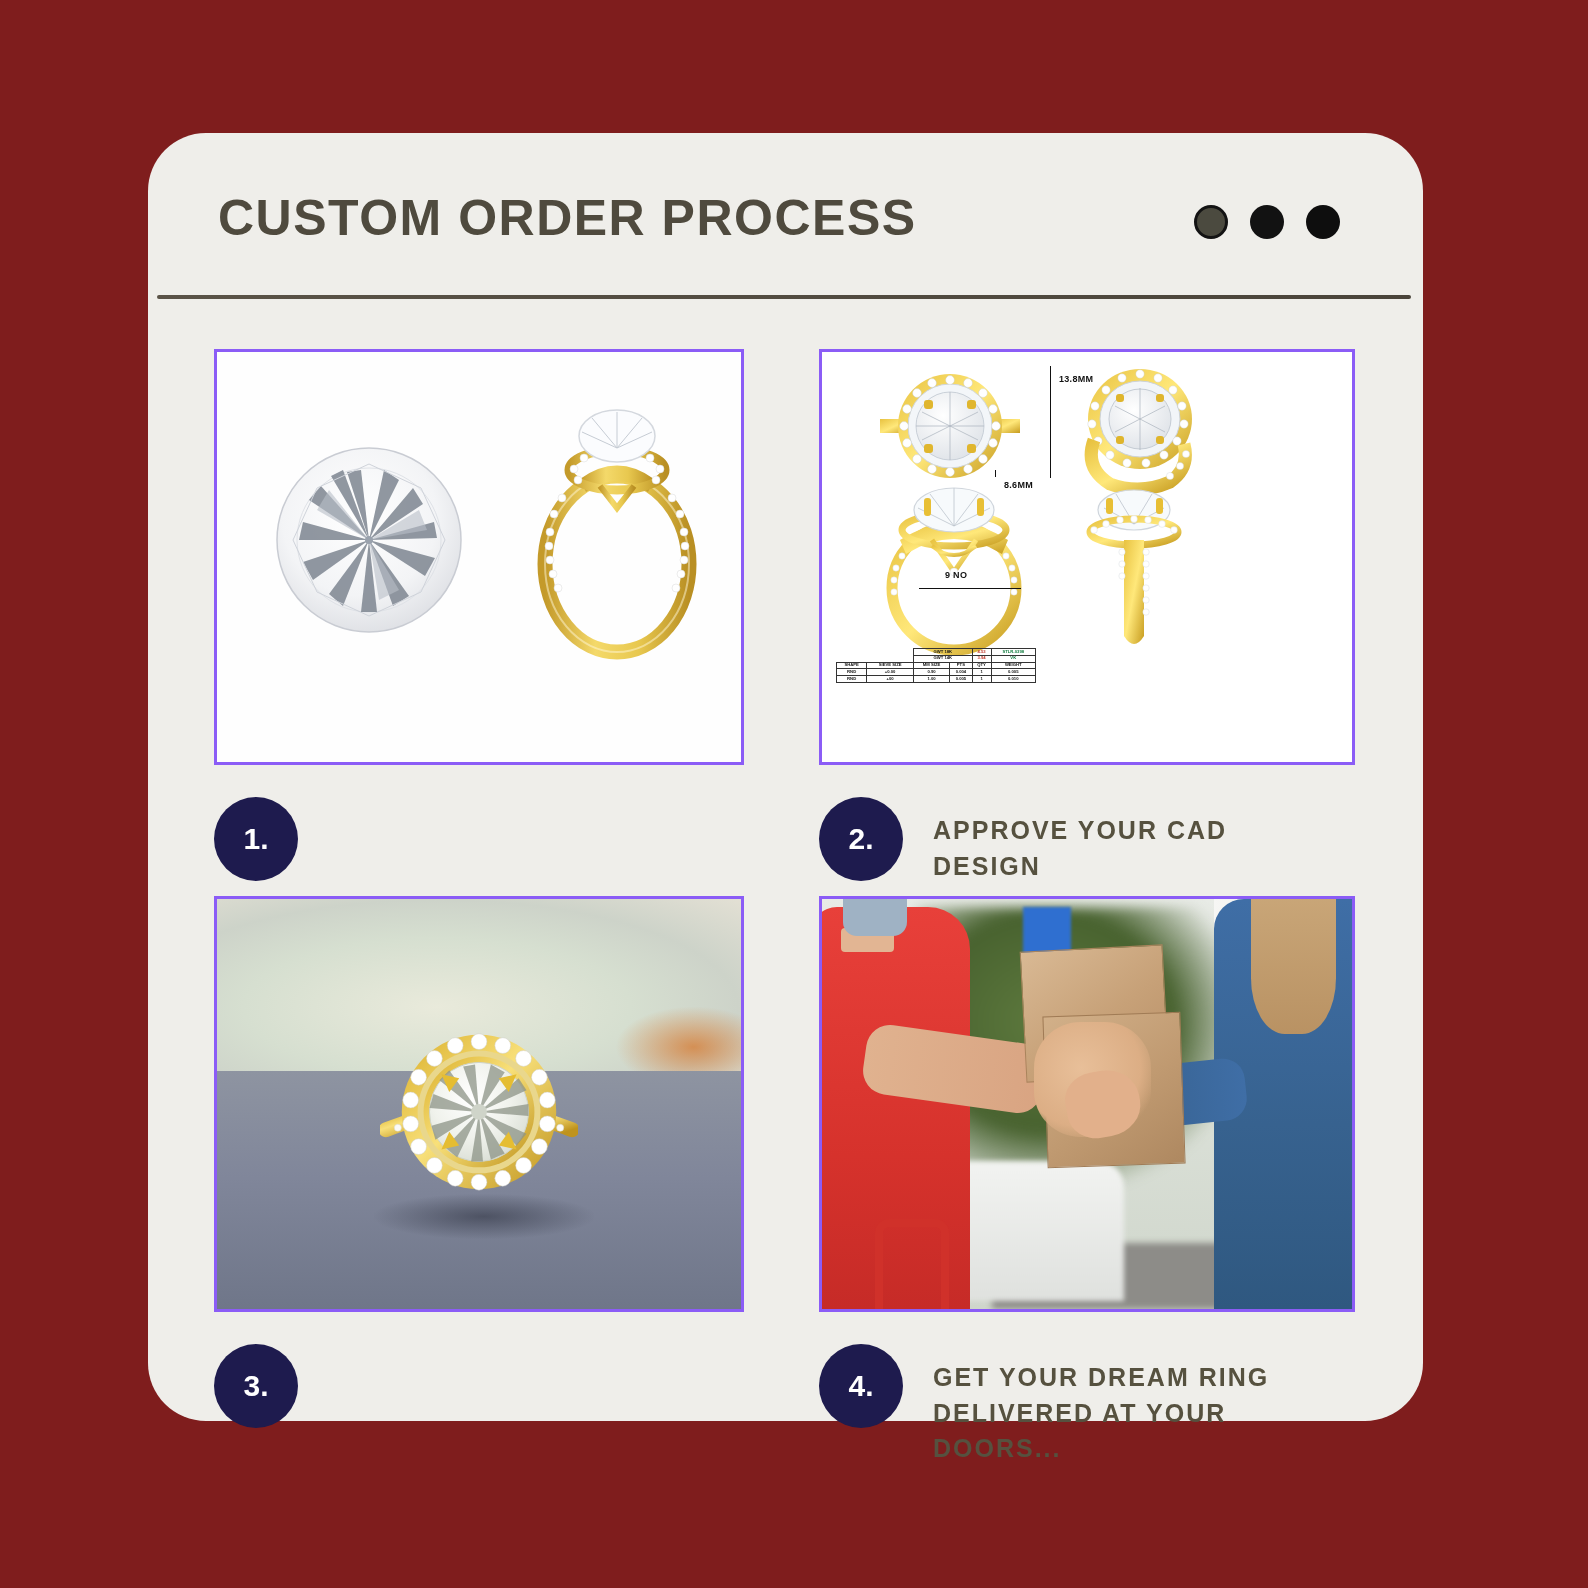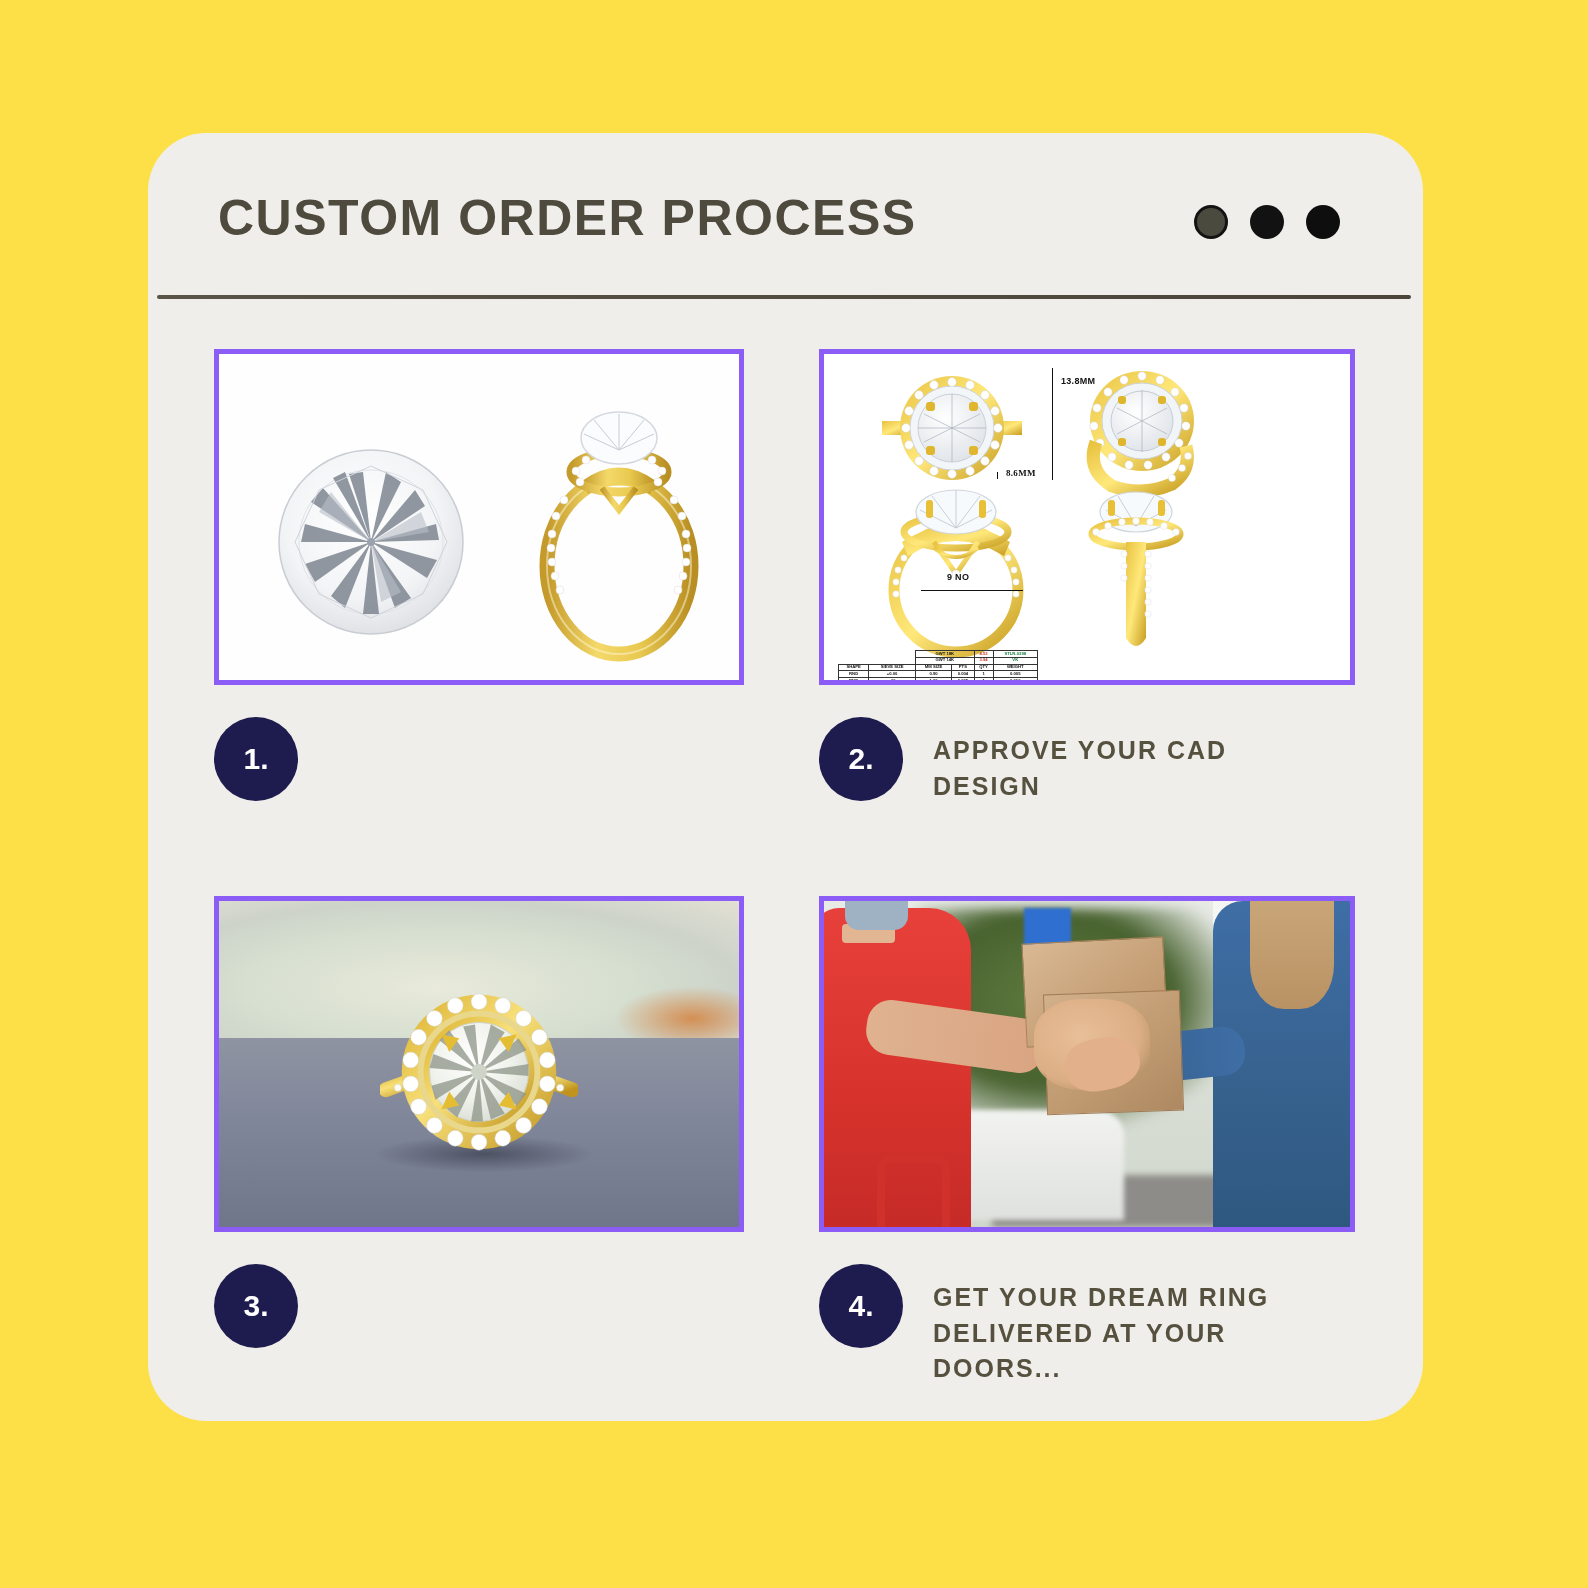--- a/index.html
+++ b/index.html
@@ -2,21 +2,21 @@
 <html><head>
 <meta charset="utf-8">
 <style>
   * { box-sizing: border-box; margin: 0; padding: 0; }
   html, body {
     width: 1588px; height: 1588px;
     background: #1b1b4b;
     font-family: "Liberation Sans", sans-serif;
     overflow: hidden;
   }
-  #root { position: relative; width: 1588px; height: 1588px; background: #fde047; }
+  #root { position: relative; width: 1588px; height: 1588px; background: #7f1d1d; }
 
   .card {
     position: absolute;
     left: 148px; top: 133px;
     width: 1275px; height: 1288px;
     background: #efeeea;
     border-radius: 58px;
   }
 
   .header {
@@ -59,22 +59,22 @@
     width: 1146px; height: 1030px;
   }
   .step { position: absolute; width: 538px; }
   .step.s1 { left: 0;     top: 0; }
   .step.s2 { left: 605px; top: 0; }
   .step.s3 { left: 0;     top: 547px; }
   .step.s4 { left: 605px; top: 547px; }
 
   .thumb {
     position: relative;
-    width: 530px; height: 336px;
-    border: 5px solid #8b5cf6;
+    width: 530px; height: 416px;
+    border: 3px solid #8b5cf6;
     overflow: hidden;
     background: #fff;
     padding-left: 8px;
   }
   .step.s2 .thumb, .step.s4 .thumb { width: 536px; }
 
   .caption-row {
     position: relative;
     margin-top: 32px;
     display: flex;
@@ -121,21 +121,21 @@
 
   
   .p2 { background: #ffffff; }
   .cad { position: absolute; inset: 0; }
   .cad-label {
     position: absolute;
     font-size: 9px; font-weight: 700; color: #111;
     letter-spacing: .3px; white-space: nowrap;
   }
   .cad-l1 { left: 237px; top: 22px; }
-  .cad-l2 { left: 182px; top: 114px; font-family: Liberation Serif, serif; }
+  .cad-l2 { left: 182px; top: 128px; }
   .cad-l3 { left: 123px; top: 218px; }
   .cad-line {
     position: absolute; background: #111;
   }
   .cadtable {
     position: absolute; left: 14px; top: 296px;
     width: 200px;
     border-collapse: collapse;
     font-size: 4.2px;
     line-height: 1.1;

